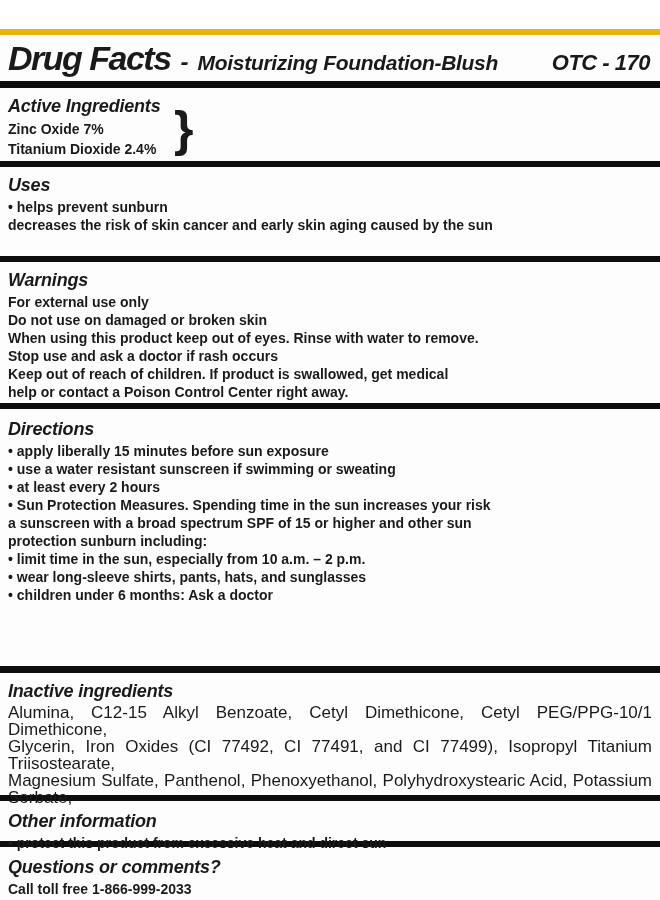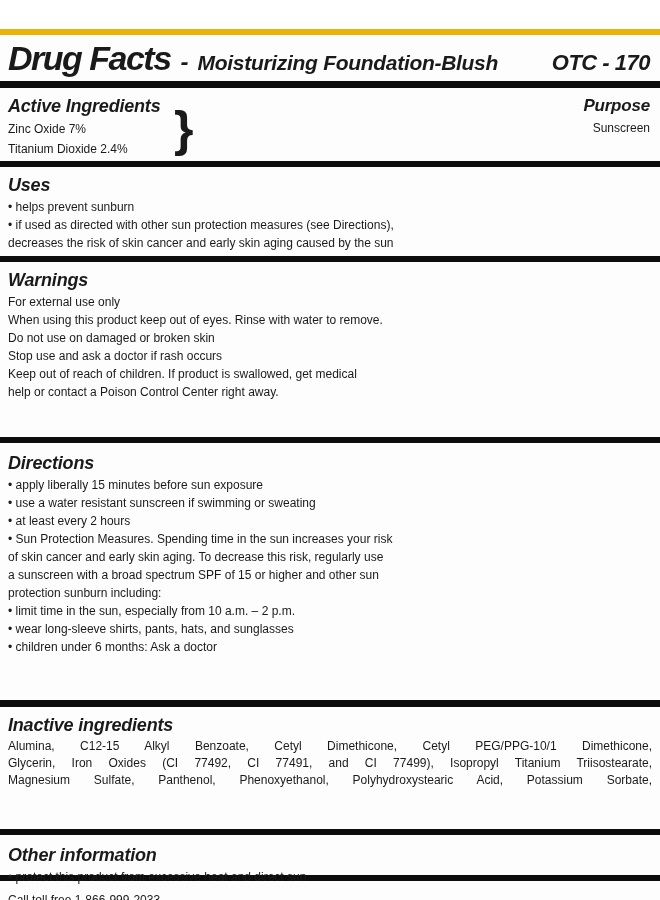--- a/index.html
+++ b/index.html
@@ -31,42 +31,42 @@
   .code     { font-size: 22px; margin-left: auto; letter-spacing: -0.5px; text-align: center; }
 
   
   section { padding: 8px 10px 0 8px; }
   .h {
     font-style: italic; font-weight: bold;
     font-size: 18px; line-height: 20px;
     letter-spacing: -0.2px;
     margin-bottom: 3px;
   }
-  .line { font-size: 12px; line-height: 18px; }
+  .line { font-size: 14px; line-height: 18px; font-weight: bold; }
 
   
   .sec-active { height: 73px; display: flex; position: relative; }
   .active-left .line { line-height: 20px; }
   .brace {
     position: absolute; left: 174px; top: 16px;
     font-size: 50px; line-height: 1; font-weight: 600;
     font-style: normal;
   }
   .active-right { margin-left: auto; text-align: right; }
   .active-right .h { font-size: 17px; }
 
   .sec-uses       { height: 89px; }
-  .sec-warnings   { height: 175px; }
+  .sec-warnings   { height: 141px; }
   .sec-directions { height: 257px; padding-top: 10px; }
   .sec-inactive   { height: 122px; padding-right: 8px; }
   .sec-other      { height: 40px;  padding-top: 10px; }
   .sec-questions  { height: 60px;  padding-top: 10px; }
 
   .iline {
-    font-size: 12px; line-height: 17px;
+    font-size: 17px; line-height: 17px;
     text-align: justify; text-align-last: justify;
   }
   .iline-last {
     font-size: 15.5px; line-height: 17px;
   }
   .footer-space { height: 5px; }
 </style>
 </head>
 <body>
 
@@ -81,56 +81,50 @@
 
   <div class="bar bar-thick"></div>
 
   <section class="sec-active">
     <div class="active-left">
       <div class="h">Active Ingredients</div>
       <div class="line">Zinc Oxide 7%</div>
       <div class="line">Titanium Dioxide 2.4%</div>
     </div>
     <div class="brace">}</div>
-    <div class="active-right">
-      <div class="h">Purpose</div>
-      <div class="line">Sunscreen</div>
-    </div>
   </section>
 
   <div class="bar"></div>
 
   <section class="sec-uses">
     <div class="h">Uses</div>
     <div class="line">• helps prevent sunburn</div>
-    <div class="line">• if used as directed with other sun protection measures (see Directions),</div>
     <div class="line">decreases the risk of skin cancer and early skin aging caused by the sun</div>
   </section>
 
   <div class="bar"></div>
 
   <section class="sec-warnings">
     <div class="h">Warnings</div>
     <div class="line">For external use only</div>
+    <div class="line">Do not use on damaged or broken skin</div>
     <div class="line">When using this product keep out of eyes. Rinse with water to remove.</div>
-    <div class="line">Do not use on damaged or broken skin</div>
     <div class="line">Stop use and ask a doctor if rash occurs</div>
     <div class="line">Keep out of reach of children. If product is swallowed, get medical</div>
     <div class="line">help or contact a Poison Control Center right away.</div>
   </section>
 
   <div class="bar"></div>
 
   <section class="sec-directions">
     <div class="h">Directions</div>
     <div class="line">• apply liberally 15 minutes before sun exposure</div>
     <div class="line">• use a water resistant sunscreen if swimming or sweating</div>
     <div class="line">• at least every 2 hours</div>
     <div class="line">• Sun Protection Measures. Spending time in the sun increases your risk</div>
-    <div class="line">of skin cancer and early skin aging. To decrease this risk, regularly use</div>
     <div class="line">a sunscreen with a broad spectrum SPF of 15 or higher and other sun</div>
     <div class="line">protection sunburn including:</div>
     <div class="line">• limit time in the sun, especially from 10 a.m. – 2 p.m.</div>
     <div class="line">• wear long-sleeve shirts, pants, hats, and sunglasses</div>
     <div class="line">• children under 6 months: Ask a doctor</div>
   </section>
 
   <div class="bar bar-thick"></div>
 
   <section class="sec-inactive">
@@ -143,19 +137,20 @@
   <div class="bar"></div>
 
   <section class="sec-other">
     <div class="h">Other information</div>
     <div class="line">• protect this product from excessive heat and direct sun</div>
   </section>
 
   <div class="bar"></div>
 
   <section class="sec-questions">
+    <div class="h">Questions or comments?</div>
     <div class="line">Call toll free 1-866-999-2033</div>
   </section>
 
   <div class="bar bar-thick"></div>
   <div class="footer-space"></div>
 
 </div>
 
 </body></html>

